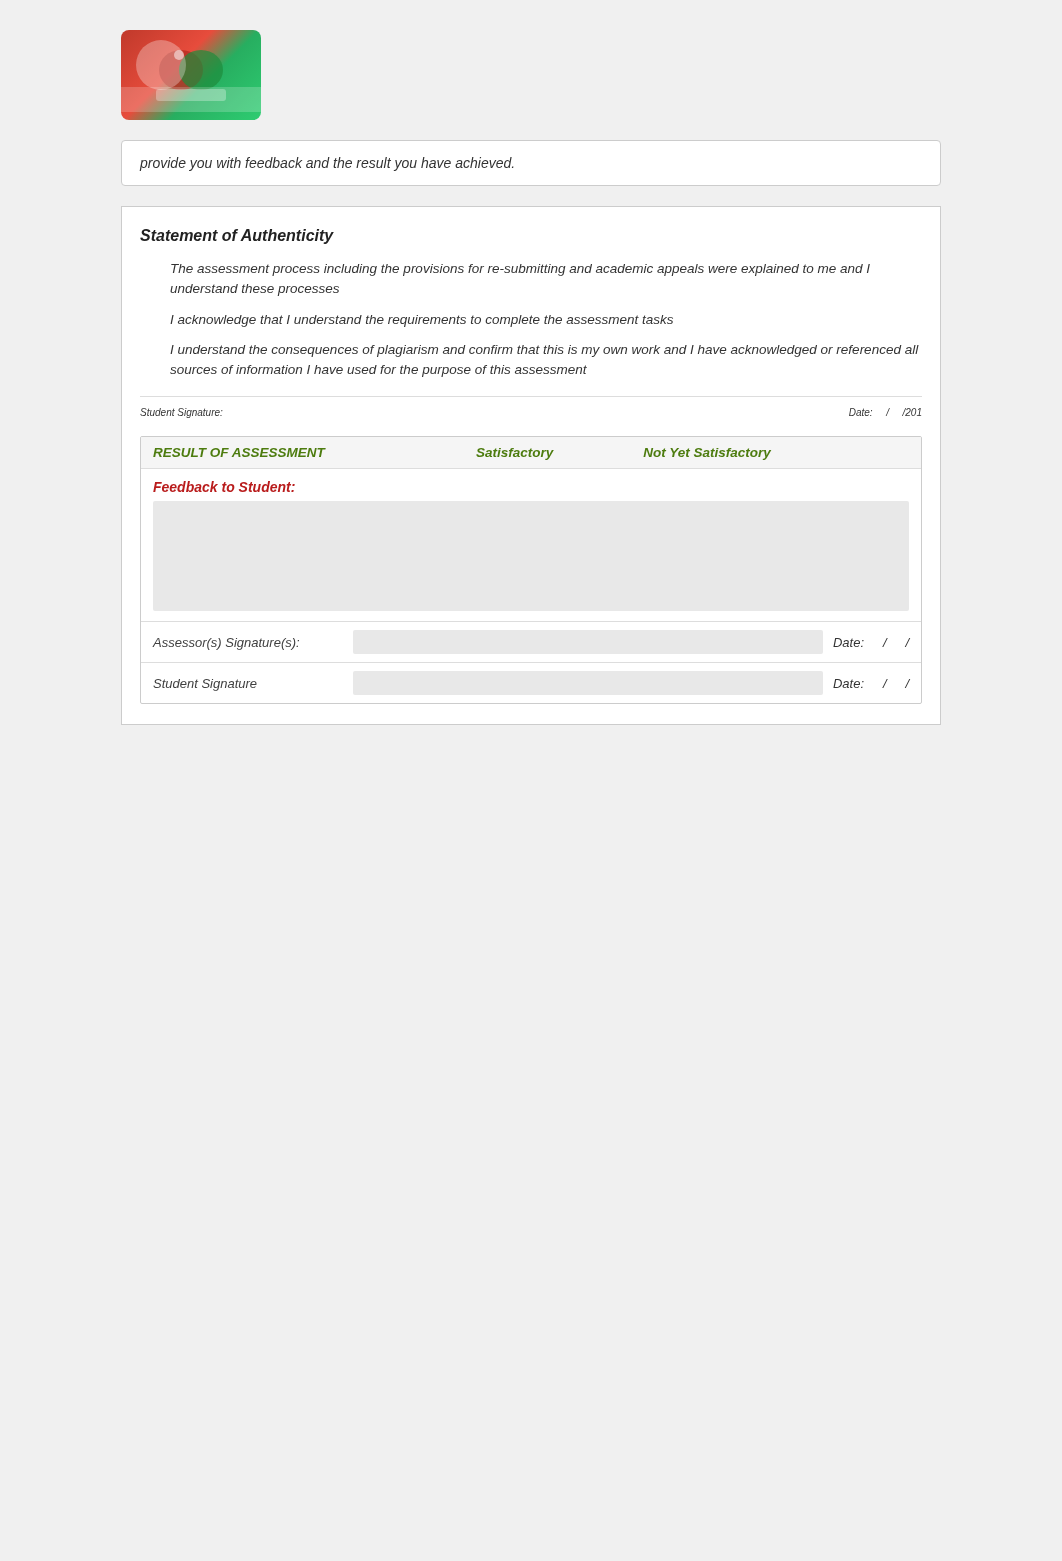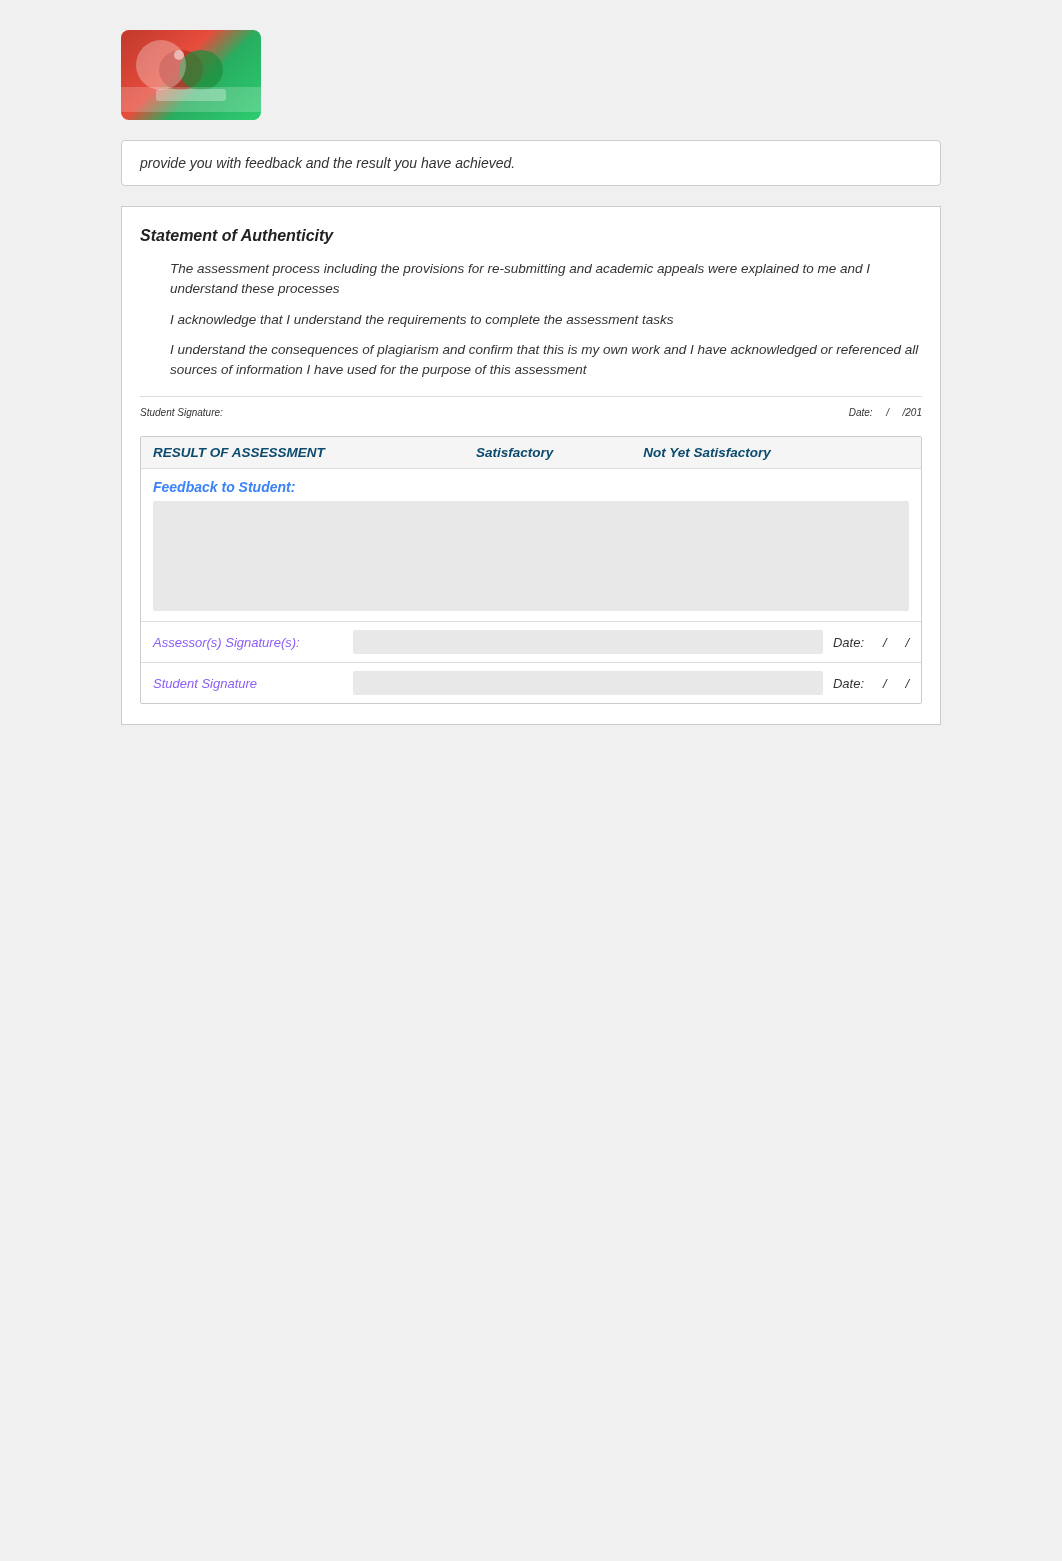--- a/index.html
+++ b/index.html
@@ -144,35 +144,35 @@
       background-color: #f5f5f5;
       border-bottom: 1px solid #ddd;
       font-weight: normal;
       color: #333;
     }
 
     .assessment-table tr.result-row td {
       background-color: #f5f5f5;
       border-bottom: 1px solid #ddd;
       font-weight: bold;
-      color: #0c4a6e;
+      color: #4d7c0f;
     }
 
     .feedback-row td {
       padding: 0;
     }
 
     .feedback-cell {
       padding: 10px 12px;
     }
 
     .feedback-label {
       font-size: 14px;
       font-weight: bold;
-      color: #3b82f6;
+      color: #b91c1c;
       margin-bottom: 6px;
     }
 
     .feedback-content-area {
       min-height: 110px;
       background-color: #e8e8e8;
       border-radius: 2px;
       width: 100%;
     }
 
@@ -187,21 +187,21 @@
       padding: 8px 12px;
     }
 
     .sig-row:last-child {
       border-bottom: none;
       justify-content: center;
     }
 
     .sig-label {
       font-size: 13px;
-      color: #8b5cf6;
+      color: #404040;
       flex: 0 0 200px;
     }
 
     .sig-input-area {
       flex: 1;
       height: 24px;
       background: #e8e8e8;
       border-radius: 2px;
       margin-right: 10px;
     }

